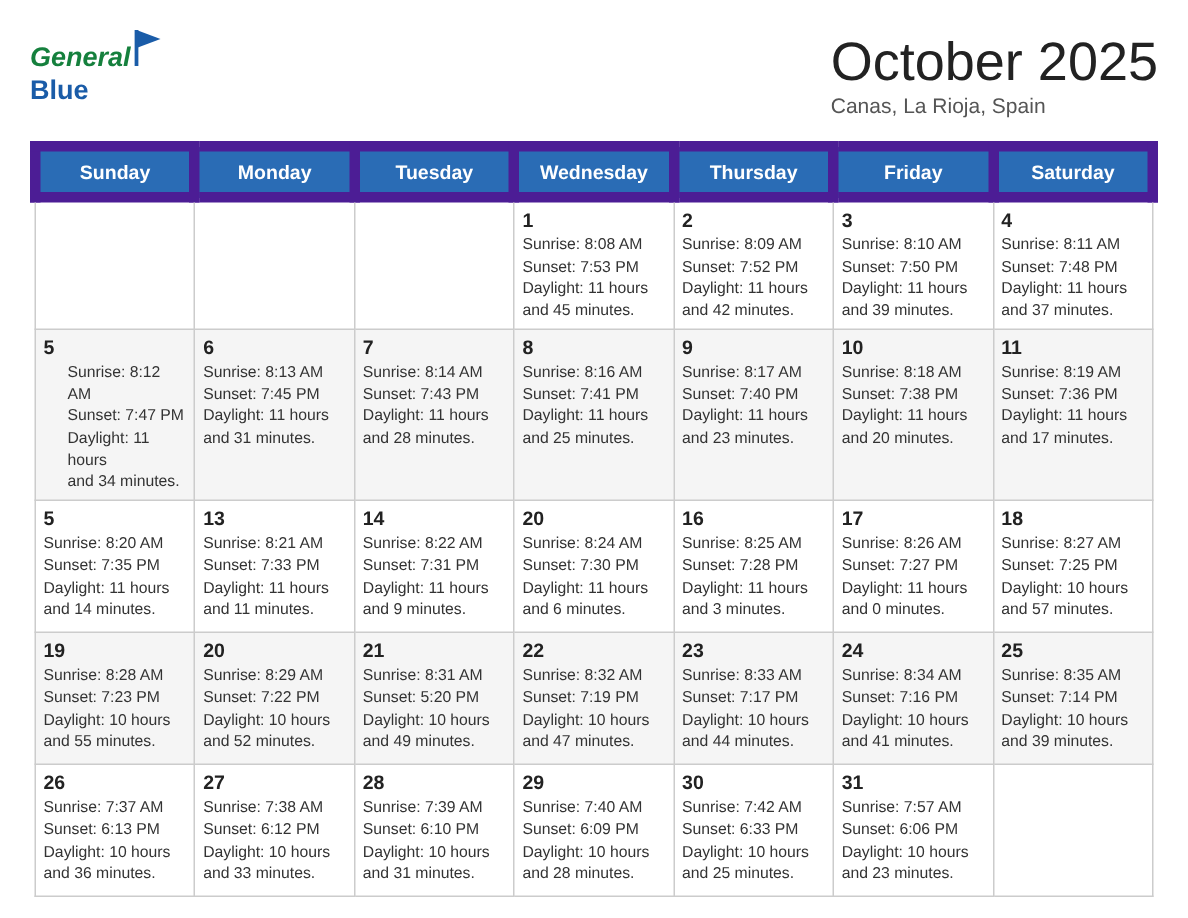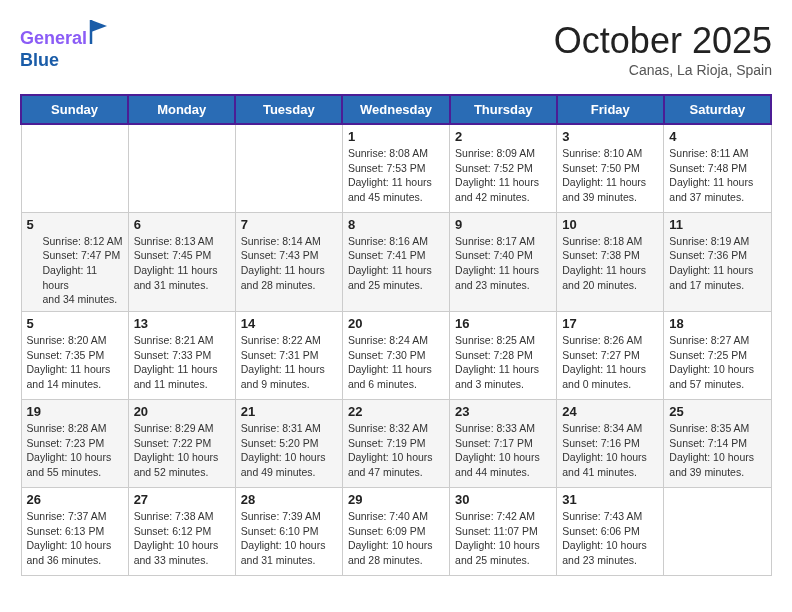--- a/index.html
+++ b/index.html
@@ -18,29 +18,29 @@
     }
     .logo {
       display: flex;
       align-items: center;
     }
     .logo-text {
       font-size: 18px;
       font-weight: bold;
       line-height: 1.2;
     }
-    .logo-general { color: #8b5cf6; }
+    .logo-general { color: #15803d; font-style: italic; }
     .logo-blue { color: #1a5ca8; }
     .logo-icon {
       width: 20px;
       height: 24px;
       margin-left: 2px;
     }
     .title-block {
-      text-align: right;
+      text-align: left;
     }
     .month-title {
       font-size: 36px;
       font-weight: normal;
       color: #222;
     }
     .subtitle {
       font-size: 14px;
       color: #555;
     }
@@ -49,21 +49,21 @@
       border-collapse: collapse;
       table-layout: fixed;
     }
     thead tr th {
       background-color: #2a6cb5;
       color: #fff;
       font-size: 13px;
       font-weight: bold;
       padding: 6px 4px;
       text-align: center;
-      border: 2px solid #4c1d95;
+      border: 7px solid #4c1d95;
     }
     tbody tr td {
       border: 1px solid #ccc;
       vertical-align: top;
       padding: 4px 5px;
       height: 88px;
       background: #fff;
     }
     tbody tr:nth-child(even) td {
       background: #f5f5f5;
@@ -330,27 +330,27 @@
         <td>
           <div class="day-num">29</div>
           <div class="day-info" style="white-space: pre-line;">Sunrise: 7:40 AM
 Sunset: 6:09 PM
 Daylight: 10 hours
 and 28 minutes.</div>
         </td>
         <td>
           <div class="day-num">30</div>
           <div class="day-info" style="white-space: pre-line;">Sunrise: 7:42 AM
-Sunset: 11:07 PM
+Sunset: 6:33 PM
 Daylight: 10 hours
 and 25 minutes.</div>
         </td>
         <td>
           <div class="day-num">31</div>
-          <div class="day-info" style="white-space: pre-line;">Sunrise: 7:43 AM
+          <div class="day-info" style="white-space: pre-line;">Sunrise: 7:57 AM
 Sunset: 6:06 PM
 Daylight: 10 hours
 and 23 minutes.</div>
         </td>
         <td class="empty"></td>
       </tr>
     </tbody>
 </table>
 
 </body></html>

